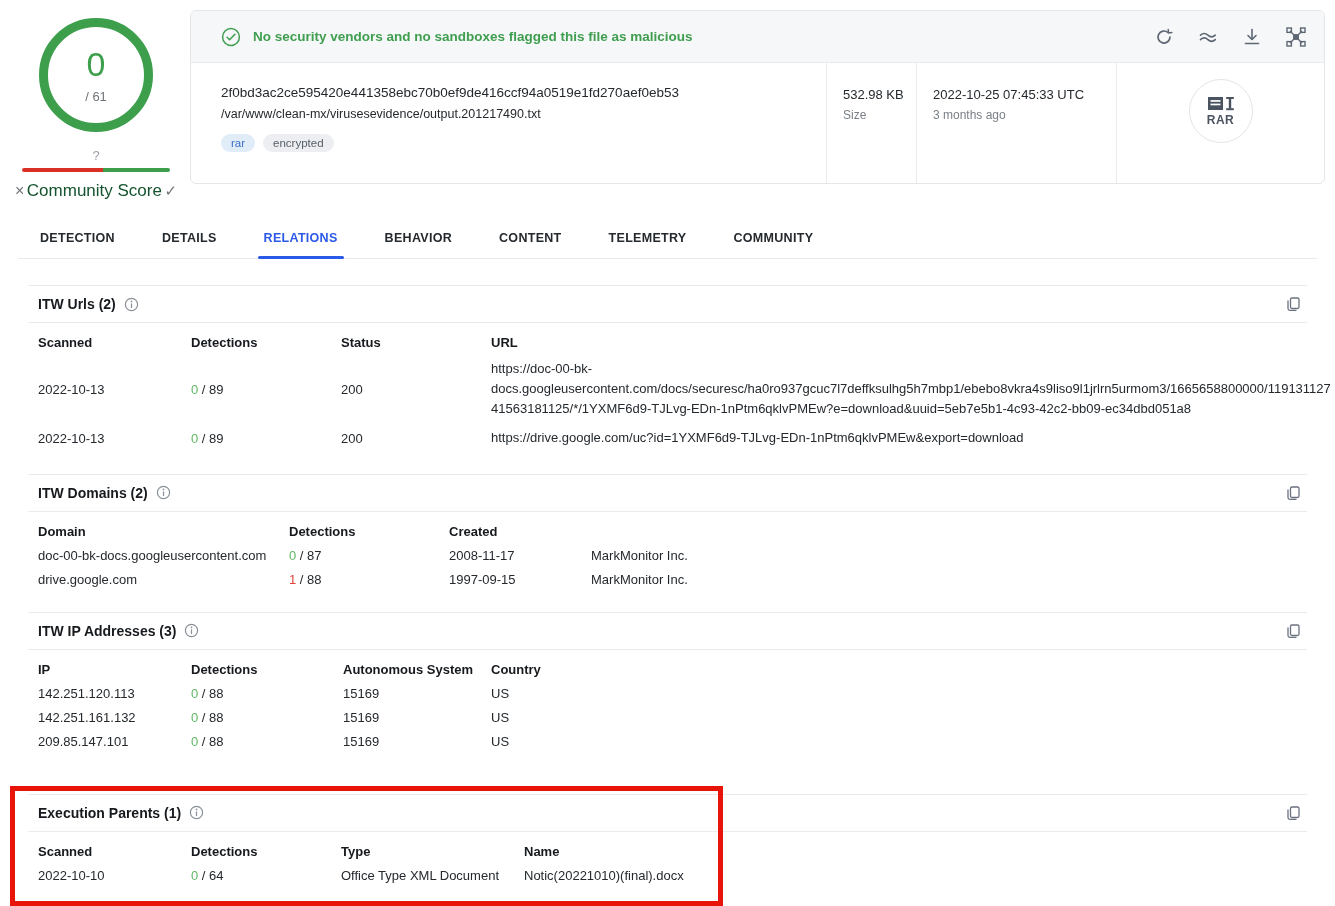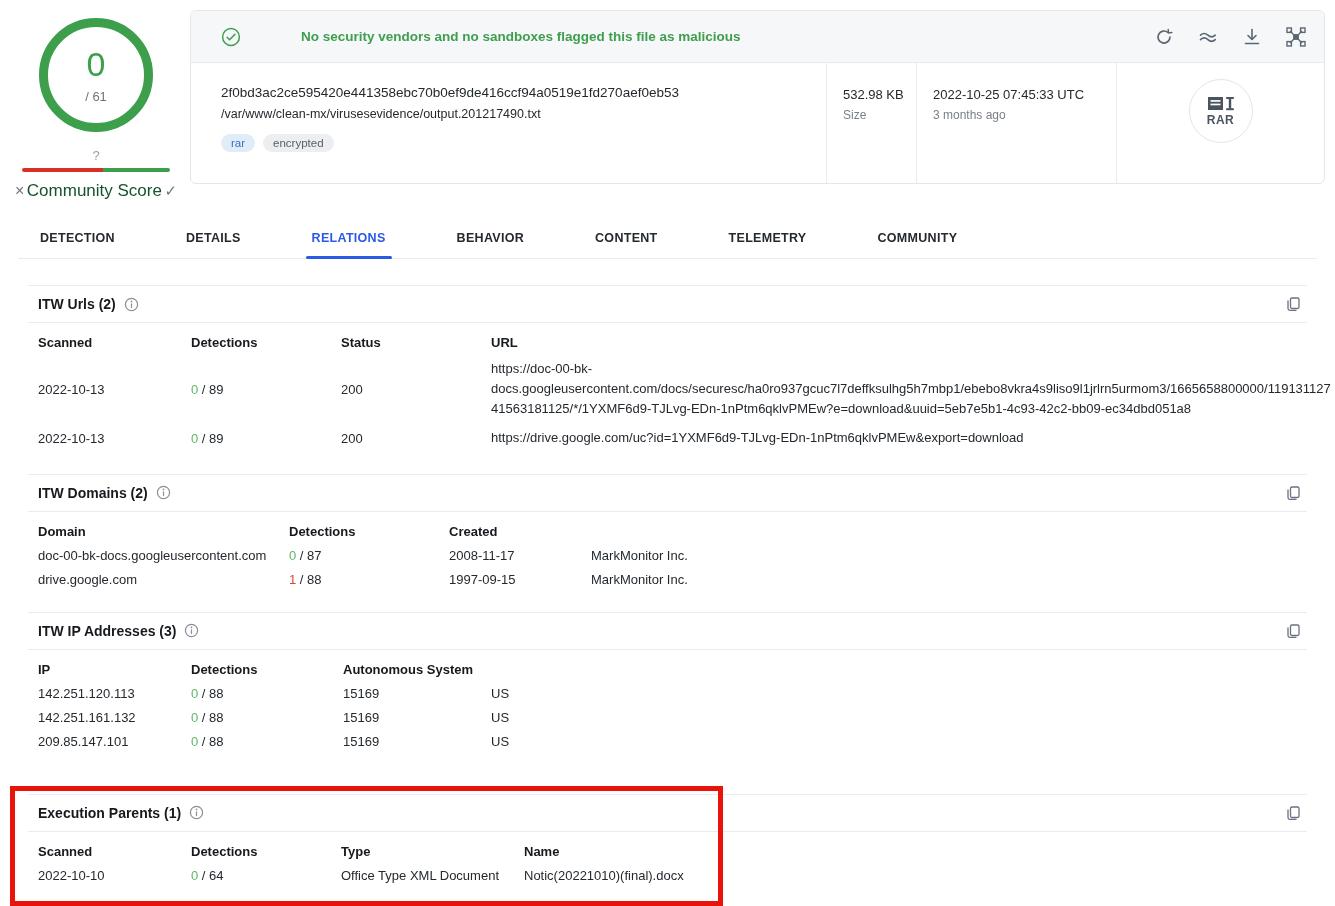--- a/index.html
+++ b/index.html
@@ -18,21 +18,21 @@
   .score-bar { margin-top:5px; width:148px; height:4px; display:flex; border-radius:2px; overflow:hidden; }
   .bar-red { width:55%; background:#d93025; }
   .bar-green { flex:1; background:#3d9f4c; }
   .community-row { margin-top:9px; width:162px; display:flex; align-items:center; justify-content:space-between; }
   .vote-x { color:#70757a; font-size:16px; cursor:pointer; }
   .vote-check { color:#70757a; font-size:15px; cursor:pointer; }
   .community-label { font-size:17px; color:#14532d; }
 
   .card { flex:1; margin-left:6px; border:1px solid #e4e7ea; border-radius:6px; overflow:hidden; background:#fff; }
   .banner { height:52px; display:flex; align-items:center; background:#f6f7f8;
-            border-bottom:1px solid #e7e9ec; padding:0 16px 0 30px;gap:48px; }
+            border-bottom:1px solid #e7e9ec; padding:0 16px 0 30px; }
   .banner-text { margin-left:12px; color:#3f9e4f; font-weight:700; font-size:13.5px; }
   .banner-icons { margin-left:auto; display:flex; align-items:center; gap:20px; color:#5d6774; }
   .icon-btn { width:24px; height:24px; display:flex; align-items:center; justify-content:center; cursor:pointer; }
 
   .card-body { display:flex; align-items:stretch; min-height:120px; }
   .file-block { flex:1; padding:22px 10px 16px 30px; min-width:0; }
   .hash { font-size:13.5px; color:#24292e; margin-bottom:7px; overflow-wrap:anywhere; }
   .path { font-size:12.5px; color:#24292e; margin-bottom:13px; }
   .tags { display:flex; gap:8px; }
   .tag { font-size:11.5px; padding:3px 10px; border-radius:10px; cursor:pointer; }
@@ -45,21 +45,21 @@
   .v-val { font-size:13px; color:#24292e; white-space:nowrap; }
   .v-label { font-size:12px; color:#7a8087; margin-top:6px; }
   .file-type-area { border-left:1px solid #e9ebee; width:208px; display:flex; justify-content:center;
                     align-items:flex-start; padding-top:16px; }
   .ft-circle { width:64px; height:64px; border:1px solid #e2e5e9; border-radius:50%;
                display:flex; flex-direction:column; align-items:center; justify-content:center; background:#fff; }
   .ft-label { font-size:12px; font-weight:700; color:#4a5360; margin-top:1px; letter-spacing:.5px; }
 
   
   .tabs-wrap { margin:30px 18px 0 18px; border-bottom:1px solid #e9ebee; }
-  .tabs { display:flex; gap:71px; padding-left:22px; }
+  .tabs { display:flex; gap:47px; padding-left:22px; }
   .tab { font-size:12.5px; font-weight:700; color:#24292e; padding-bottom:13px;
          position:relative; letter-spacing:.3px; cursor:pointer; white-space:nowrap; }
   .tab.active { color:#2b59e8; }
   .tab.active::after { content:""; position:absolute; left:-6px; right:-6px; bottom:-1px;
                        height:3px; background:#2b59e8; border-radius:2px; }
 
   
   .sections { margin:26px 28px 0 28px; }
   .section { margin-bottom:14px; }
   .sec-head { display:flex; align-items:center; border-top:1px solid #e9ebee; border-bottom:1px solid #e9ebee;
@@ -306,20 +306,21 @@
             <rect x="5.5" y="2" width="8.5" height="10.5" rx="1.5"></rect>
             <path d="M3 5v7.5A1.8 1.8 0 0 0 4.8 14.3H11" stroke-linecap="round"></path>
           </svg>
         </span>
       </div>
       <div class="tbl">
         <div class="row thead g-ips">
           <span>IP</span>
           <span>Detections</span>
           <span>Autonomous System</span>
+          <span>Country</span>
         </div>
         <div class="row g-ips">
           <span class="cell link">142.251.120.113</span>
           <span class="cell"><span class="det-green">0</span> <span>/ 88</span></span>
           <span class="cell">15169</span>
           <span class="cell">US</span>
         </div>
         <div class="row g-ips">
           <span class="cell link">142.251.161.132</span>
           <span class="cell"><span class="det-green">0</span> <span>/ 88</span></span>

